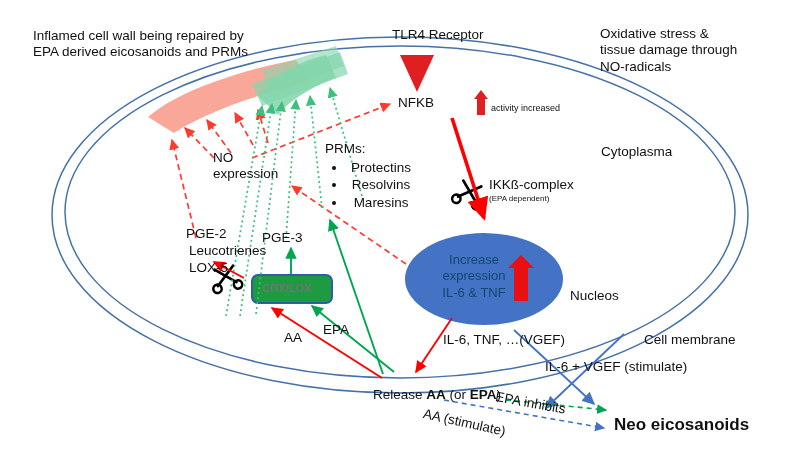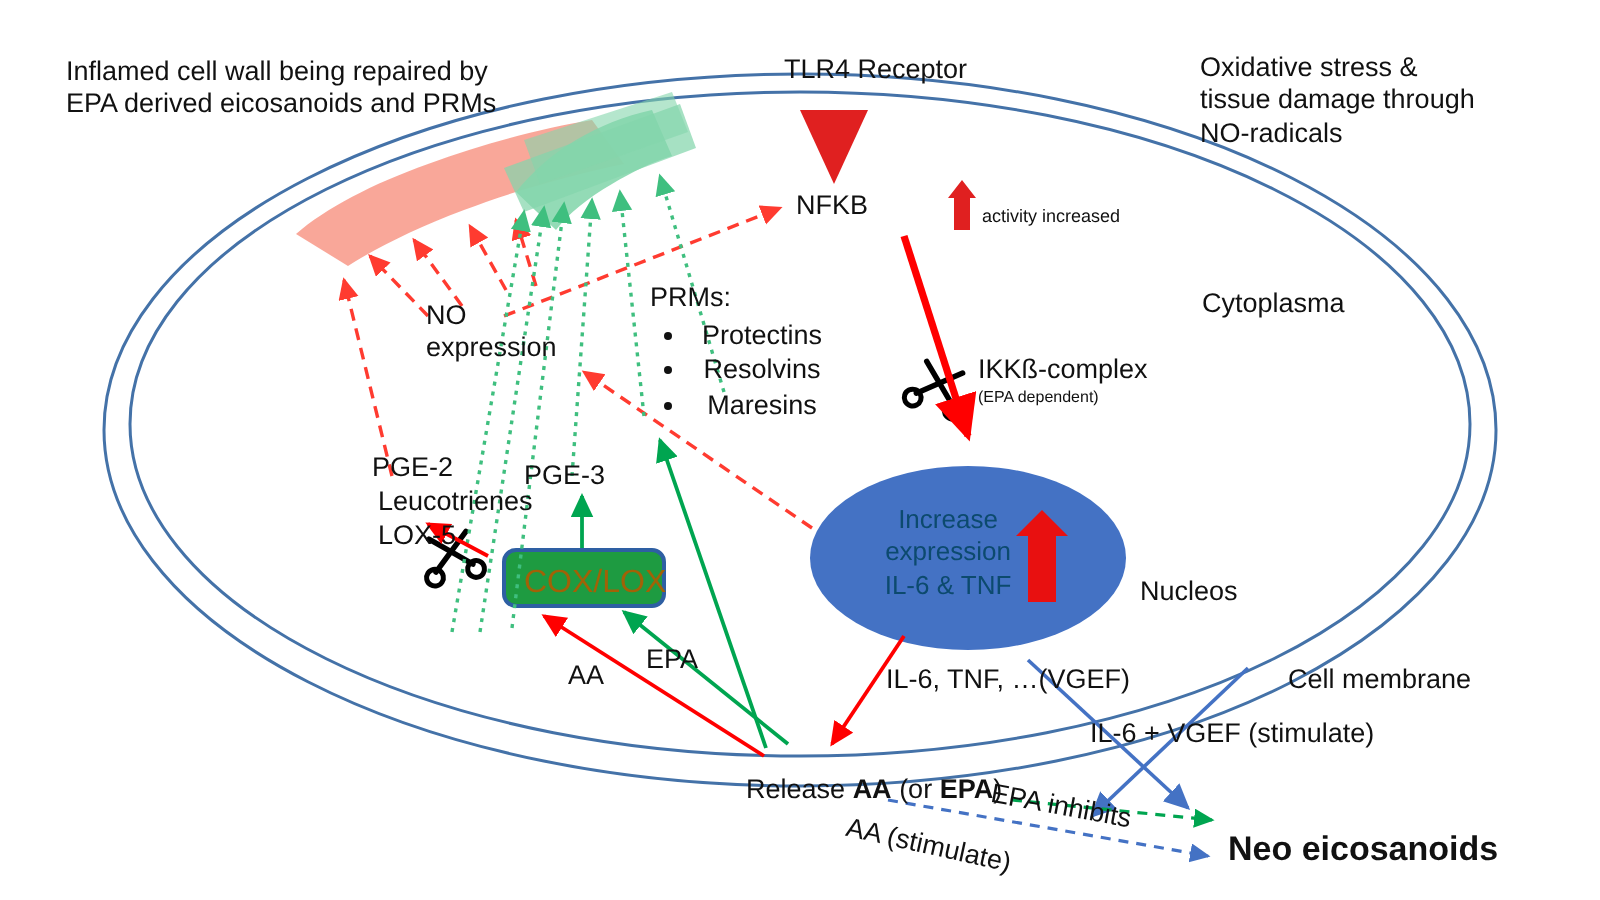--- a/index.html
+++ b/index.html
@@ -14,21 +14,21 @@
   #stage{position:absolute;left:0;top:0;width:800px;height:406px;}
   svg#canvas{position:absolute;left:0;top:0;width:800px;height:450px;}
   .lbl{position:absolute;white-space:pre;line-height:1.22;}
   .t-header{font-size:13.5px;}
   .t-norm{font-size:13.5px;}
   .t-small{font-size:9px;}
   .t-tiny{font-size:8px;}
   .t-bold{font-weight:bold;}
   .t-neo{font-size:17px;font-weight:bold;}
   .t-nuc{font-size:13px;color:#0c4a6e;text-align:center;line-height:1.25;}
-  .t-coxlox{font-size:16px;color:#a16207;font-weight:normal;}
+  .t-coxlox{font-size:11px;color:#737373;font-weight:bold;}
   .rot-a{transform:rotate(10.5deg);transform-origin:left top;}
   .rot-b{transform:rotate(12.5deg);transform-origin:left top;}
   ul.prm{margin:0;padding:0 0 0 14px;list-style:disc;font-size:13.5px;line-height:1.28;}
   ul.prm li{padding-left:4px;text-align:center;}
 </style>
 </head>
 <body>
 
 <div id="stage">
 

